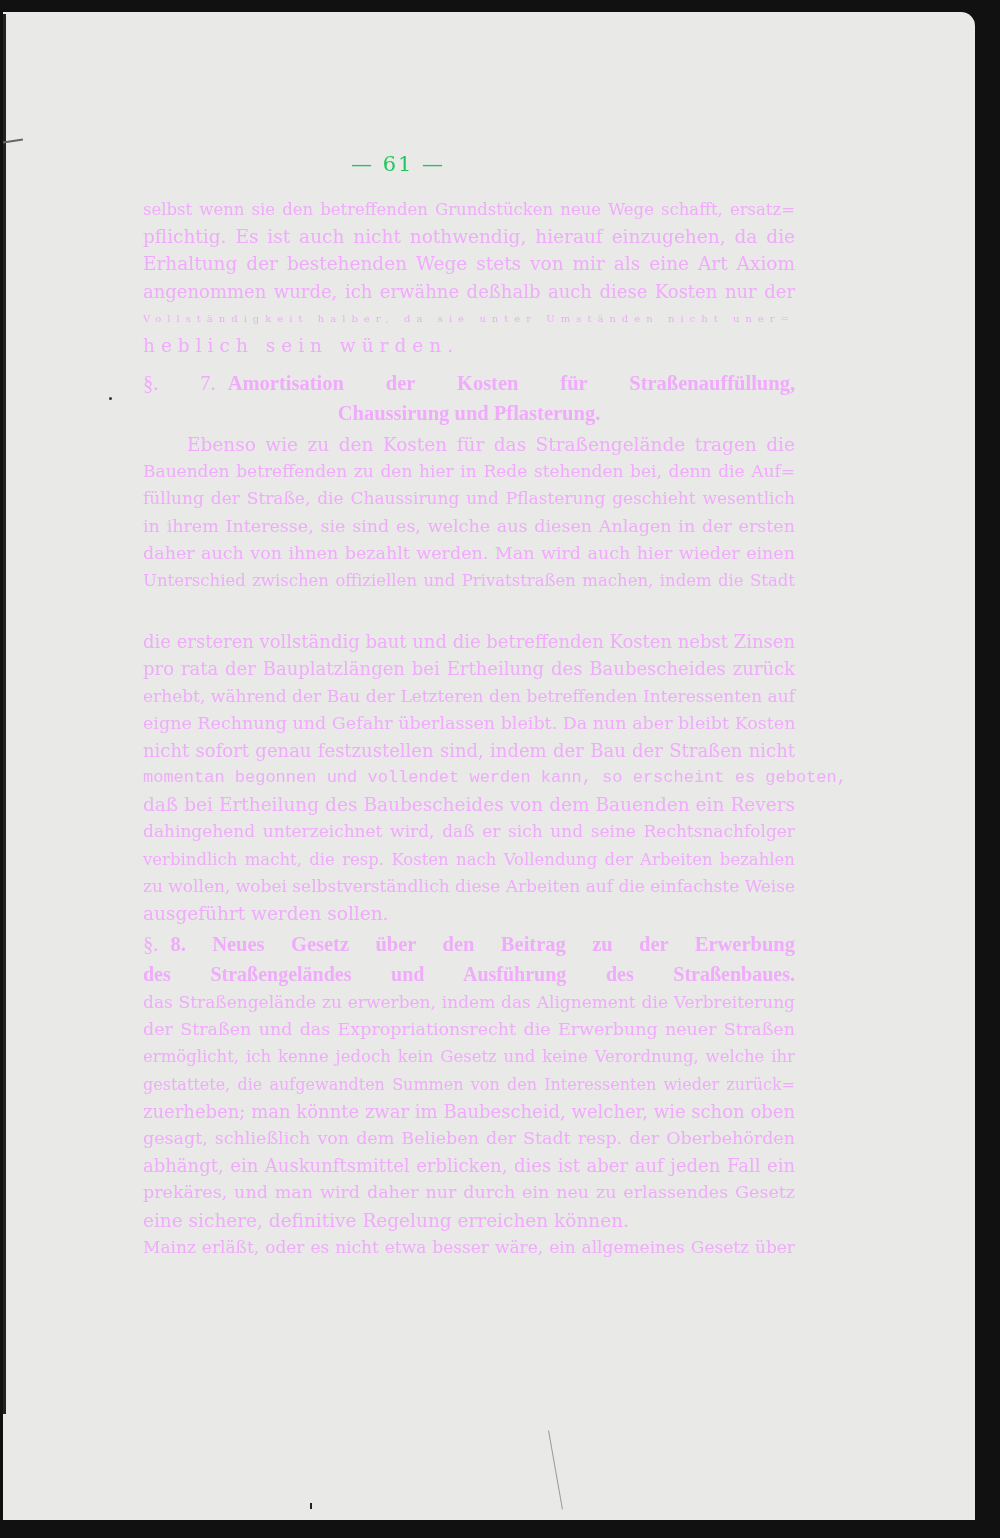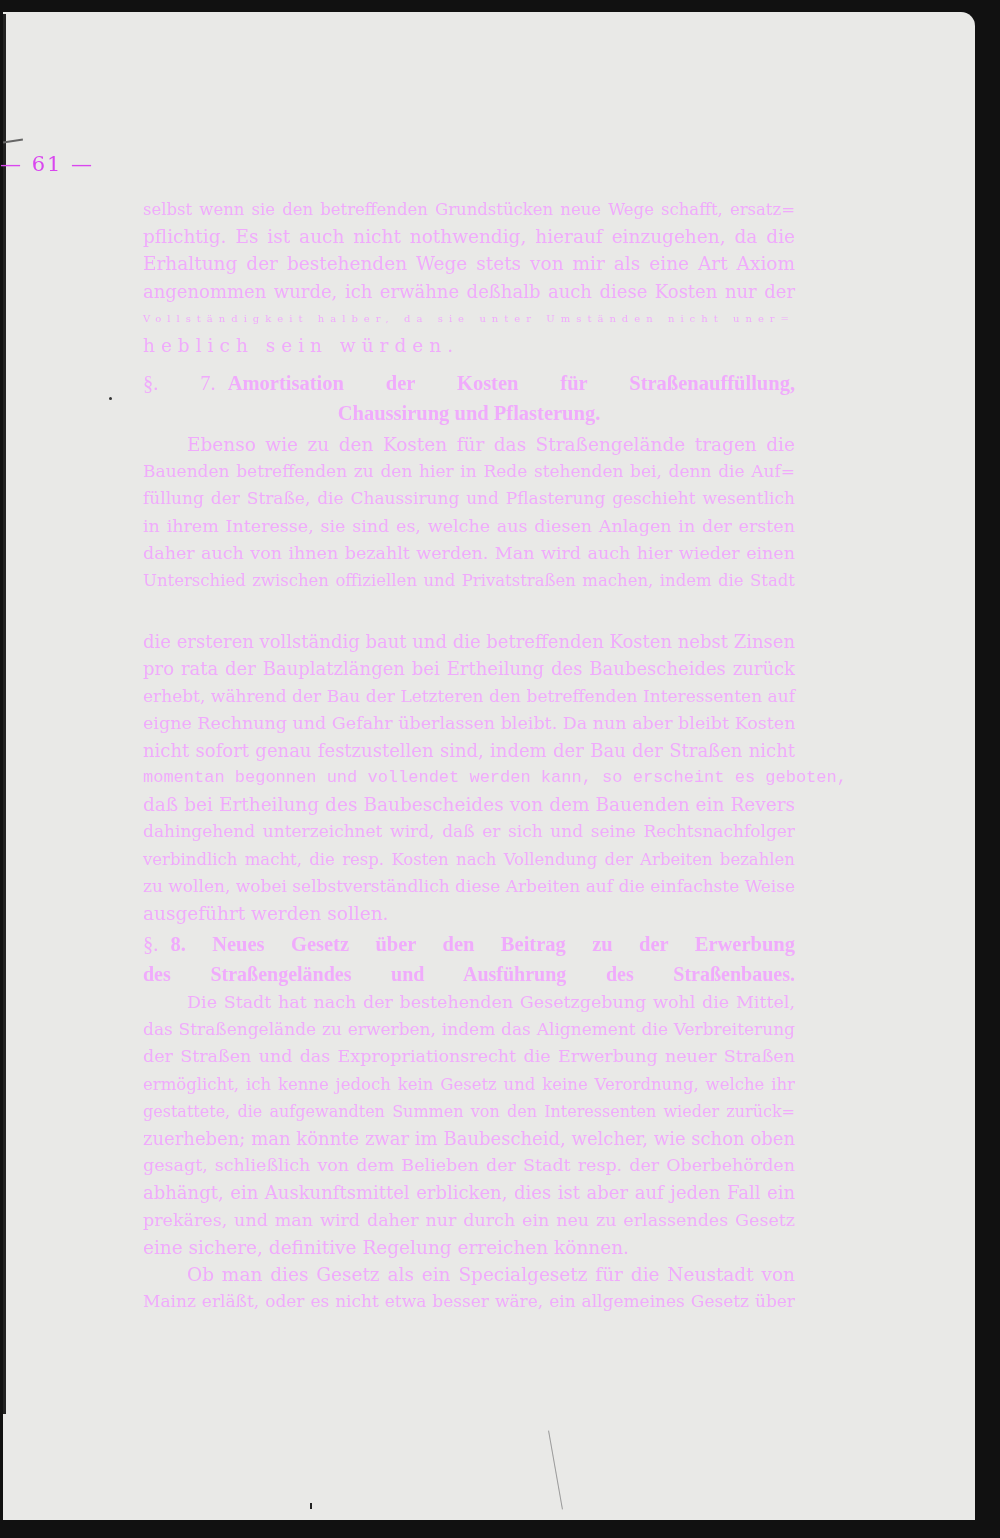--- a/index.html
+++ b/index.html
@@ -34,21 +34,22 @@
     .speck {
       position: absolute; left: 310px; top: 1503px;
       width: 2px; height: 6px; background: #222;
     }
     .speck2 {
       position: absolute; left: 109px; top: 397px;
       width: 3px; height: 3px; background: #333; border-radius: 50%;
     }
     .folio {
       position: absolute; left: 0; width: 796px; top: 152px;
-      font-size: 21px; color: #d946ef; letter-spacing: 2px;
+      text-align: center;
+      font-size: 21px; color: #22c55e; letter-spacing: 2px;
     }
     .text-block {
       position: absolute; left: 143px; width: 652px;
       color: #f0abfc;
       font-size: 18.5px;
     }
     .line {
       display: block;
       height: 27.2px; line-height: 27.2px;
       white-space: nowrap;
@@ -124,25 +125,23 @@
 </div>
 
 <div class="text-block" id="h8">
   <div class="heading justify" style="display: block; font-size: 20.5px;">
     <span class="para">§.</span><span>8. Neues Gesetz über den Beitrag zu der Erwerbung</span>
   </div>
   <div class="heading justify" style="display: block; font-size: 20px;">des Straßengeländes und Ausführung des Straßenbaues.</div>
 </div>
 
 <div class="text-block" id="block3">
-  <span class="line indent" style="display: block; font-size: 17.5px;">Die Stadt hat nach der bestehenden Gesetzgebung wohl die Mittel,</span>
   <span class="line" style="display: block; font-size: 17px;">das Straßengelände zu erwerben, indem das Alignement die Verbreiterung</span>
   <span class="line" style="display: block; font-size: 17.5px;">der Straßen und das Expropriationsrecht die Erwerbung neuer Straßen</span>
   <span class="line" style="display: block; font-size: 16.5px;">ermöglicht, ich kenne jedoch kein Gesetz und keine Verordnung, welche ihr</span>
   <span class="line" style="display: block; font-size: 16px;">gestattete, die aufgewandten Summen von den Interessenten wieder zurück=</span>
   <span class="line" style="display: block; font-size: 18px;">zuerheben; man könnte zwar im Baubescheid, welcher, wie schon oben</span>
   <span class="line" style="display: block; font-size: 17.5px;">gesagt, schließlich von dem Belieben der Stadt resp. der Oberbehörden</span>
   <span class="line" style="display: block; font-size: 18px;">abhängt, ein Auskunftsmittel erblicken, dies ist aber auf jeden Fall ein</span>
   <span class="line" style="display: block; font-size: 17.5px;">prekäres, und man wird daher nur durch ein neu zu erlassendes Gesetz</span>
   <span class="line last" style="display: block; font-size: 18.5px;">eine sichere, definitive Regelung erreichen können.</span>
-  <span class="line indent" style="display: block; font-size: 18.5px;">Ob man dies Gesetz als ein Specialgesetz für die Neustadt von</span>
   <span class="line" style="display: block; font-size: 17px;">Mainz erläßt, oder es nicht etwa besser wäre, ein allgemeines Gesetz über</span>
 </div>
 
 </body></html>

